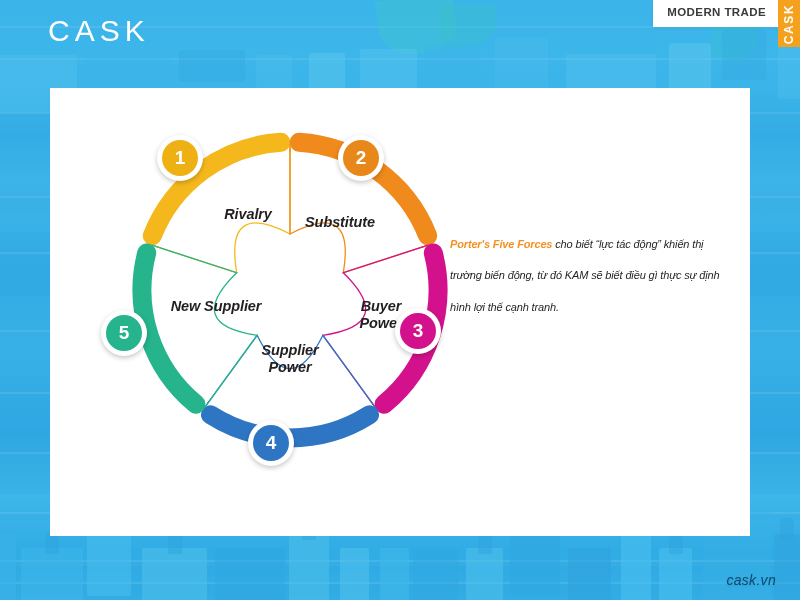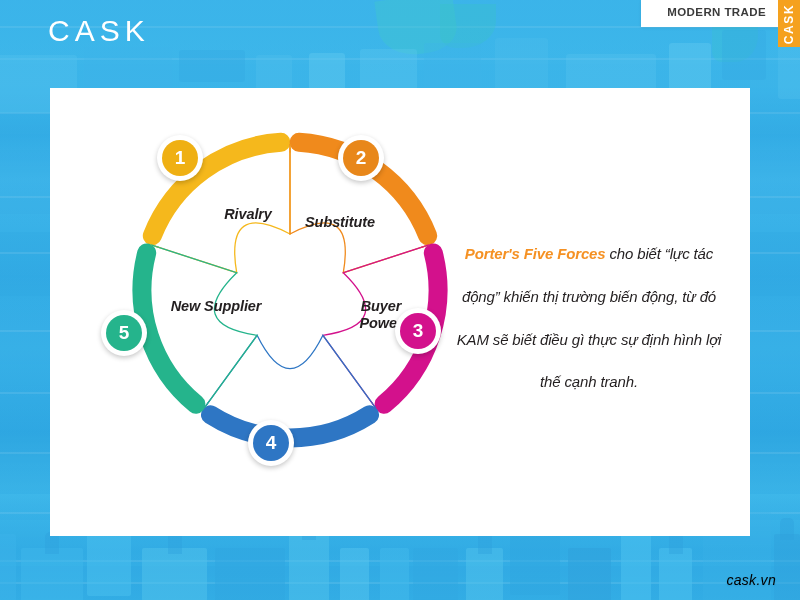--- a/index.html
+++ b/index.html
@@ -27,21 +27,21 @@
   #bg .tint{position:absolute;inset:0;background:linear-gradient(180deg,rgba(46,170,227,.35),rgba(42,160,222,.25) 55%,rgba(50,178,232,.3));}
 
   
   .brand-logo{
     position:absolute;left:48px;top:14px;
     color:#fff;font-size:30px;letter-spacing:5px;font-weight:400;
     font-family:"Liberation Sans",sans-serif;
   }
   .brand-box{
     position:absolute;right:22px;top:0;
-    background:#fff;padding:5px 12px 8px 26px;
+    background:#fff;padding:5px 12px 8px 14px;
     display:flex;flex-direction:column;align-items:flex-end;
     box-shadow:0 1px 3px rgba(0,0,0,.08);
   }
   .brand-box .l1{font-size:11.5px;font-weight:bold;color:#3A3A3A;letter-spacing:.4px;line-height:1.25;}
   .brand-box .l2{font-size:16px;font-weight:bold;color:#2FA4E4;letter-spacing:.2px;line-height:1.2;}
   .cask-tab{
     position:absolute;right:0;top:0;width:22px;height:47px;
     background:#F5A11E;color:#fff;
     display:flex;align-items:center;justify-content:center;
   }
@@ -85,28 +85,28 @@
   }
   .bg1{left:47px;  top:25px;}
   .bg2{left:228px; top:25px;}
   .bg3{left:285px; top:198px;}
   .bg4{left:138px; top:310px;}
   .bg5{left:-9px;  top:200px;}
 
   
   .copy{
     position:absolute;left:400px;top:130px;width:278px;
-    text-align:center;font-style:italic;color:#231F20;
-    font-size:15px;line-height:2.85;letter-spacing:-.15px;
+    font-style:italic;color:#231F20;
+    font-size:11px;line-height:2.85;letter-spacing:-.15px;
   }
   .copy b{color:#F59123;font-weight:bold;font-style:italic;}
 
   .site{
     position:absolute;right:24px;bottom:12px;
-    color:#000000;font-style:italic;font-size:14px;letter-spacing:.3px;
+    color:#0c4a6e;font-style:italic;font-size:14px;letter-spacing:.3px;
     text-shadow:0 1px 2px rgba(0,0,0,.12);
   }
 </style>
 </head>
 <body>
 
 <div id="bg">
   <div class="sky"></div>
   <div id="bg-shapes">
       <div class="band" style="top:0px;height:64px;background:#49C0F0;opacity:0.3"></div>
@@ -206,20 +206,21 @@
           <line x1="263.5" y1="294.9" x2="260.8" y2="291.2" stroke="#2E76C4" opacity=".85"></line>
           <line x1="96.5" y1="294.9" x2="99.2" y2="291.2" stroke="#2E76C4" opacity=".85"></line>
           <line x1="96.5" y1="294.9" x2="99.2" y2="291.2" stroke="#25B48C" opacity=".85"></line>
           <line x1="44.9" y1="136.1" x2="49.2" y2="137.5" stroke="#25B48C" opacity=".85"></line>
         </g>
     </svg>
 
     <div class="seg-label lb-rivalry">Rivalry</div>
     <div class="seg-label lb-substitute">Substitute</div>
     <div class="seg-label lb-buyer">Buyer Power</div>
+    <div class="seg-label lb-supplier">Supplier Power</div>
     <div class="seg-label lb-new">New Supplier</div>
 
     <div class="badge bg1">
       <i style="background: rgb(239, 176, 19);">1</i>
     </div>
     <div class="badge bg2">
       <i style="background: rgb(232, 135, 26);">2</i>
     </div>
     <div class="badge bg3">
       <i style="background: rgb(211, 17, 140);">3</i>

